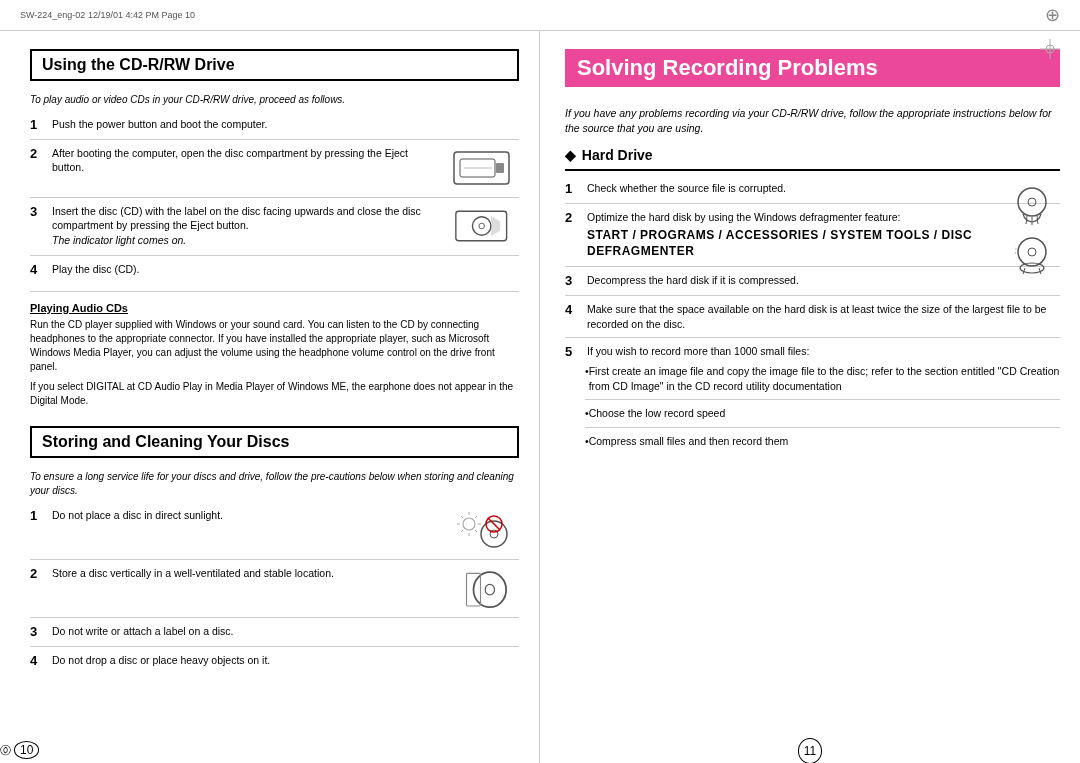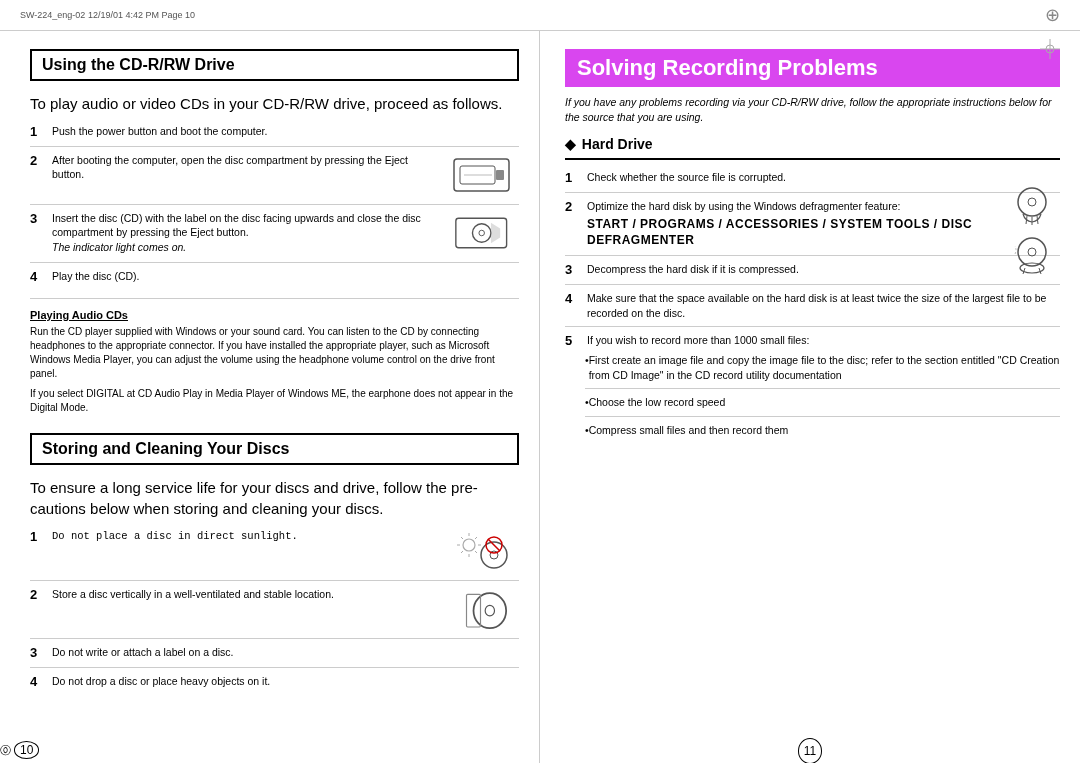--- a/index.html
+++ b/index.html
@@ -49,21 +49,22 @@
       display: inline-block;
       width: 100%;
     }
 
     .section-title-box h2 {
       font-size: 16px;
       font-weight: bold;
     }
 
     .intro-italic {
-      font-size: 15px;
+      font-style: italic;
+      font-size: 10px;
       margin-bottom: 10px;
       line-height: 1.4;
     }
 
     .step-list {
       list-style: none;
       padding: 0;
     }
 
     .step-list li {
@@ -125,24 +126,24 @@
     .divider {
       border: none;
       border-top: 1px solid #ccc;
       margin: 8px 0;
     }
 
     
     .solving-title {
       font-size: 22px;
       font-weight: bold;
-      background: #d946ef;
+      background: #ec4899;
       color: #fff;
       padding: 6px 12px;
-      margin-bottom: 8px;
+      margin-bottom: 19px;
     }
 
     .solving-intro {
       font-style: italic;
       font-size: 10.5px;
       margin-bottom: 12px;
       line-height: 1.4;
     }
 
     .hard-drive-header {
@@ -282,21 +283,21 @@
     <div class="section-title-box" style="margin-top:12px;">
       <h2>Storing and Cleaning Your Discs</h2>
     </div>
 
     <p class="intro-italic">To ensure a long service life for your discs and drive, follow the pre-cautions below when storing and cleaning your discs.</p>
 
     <ul class="step-list">
 
       <li>
         <span class="step-num">1</span>
-        <div class="step-with-image" style="flex:1;font-family:Liberation Mono, monospace;">
+        <div class="step-with-image" style="flex:1;">
           <span class="step-text">Do not place a disc in direct sunlight.</span>
           <div class="step-img sun-disc">
             <svg viewBox="0 0 60 42" xmlns="http://www.w3.org/2000/svg">
 
               <circle cx="15" cy="14" r="6" fill="none" stroke="#aaa" stroke-width="1.2"></circle>
               <line x1="15" y1="5" x2="15" y2="2" stroke="#aaa" stroke-width="1"></line>
               <line x1="15" y1="23" x2="15" y2="26" stroke="#aaa" stroke-width="1"></line>
               <line x1="6" y1="14" x2="3" y2="14" stroke="#aaa" stroke-width="1"></line>
               <line x1="24" y1="14" x2="27" y2="14" stroke="#aaa" stroke-width="1"></line>
               <line x1="9" y1="8" x2="7" y2="6" stroke="#aaa" stroke-width="1"></line>

